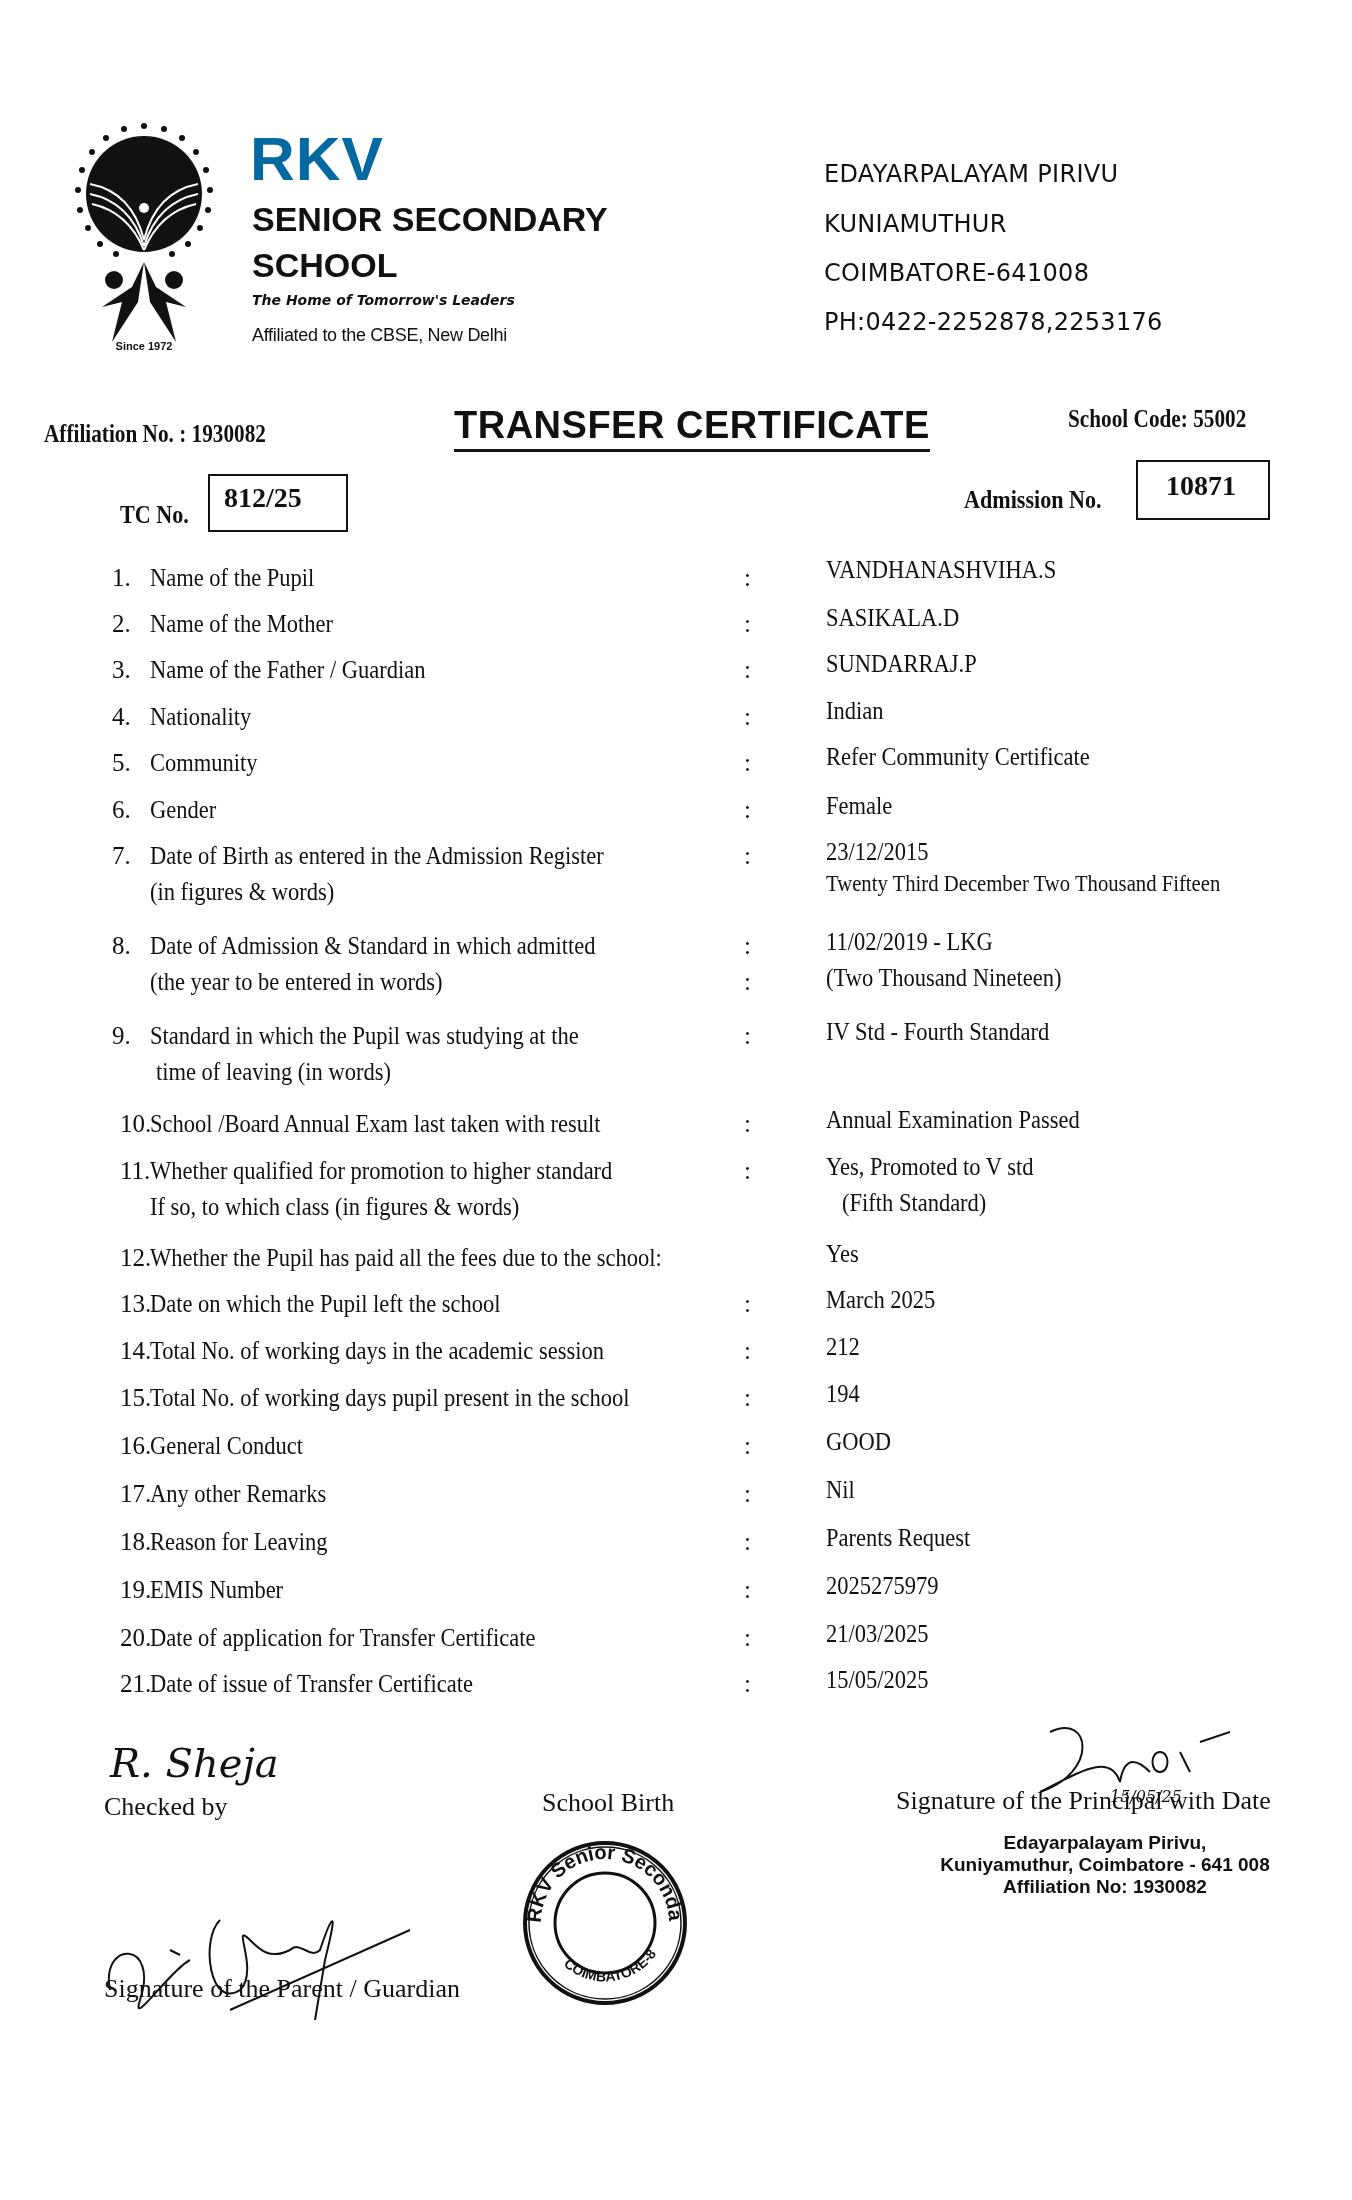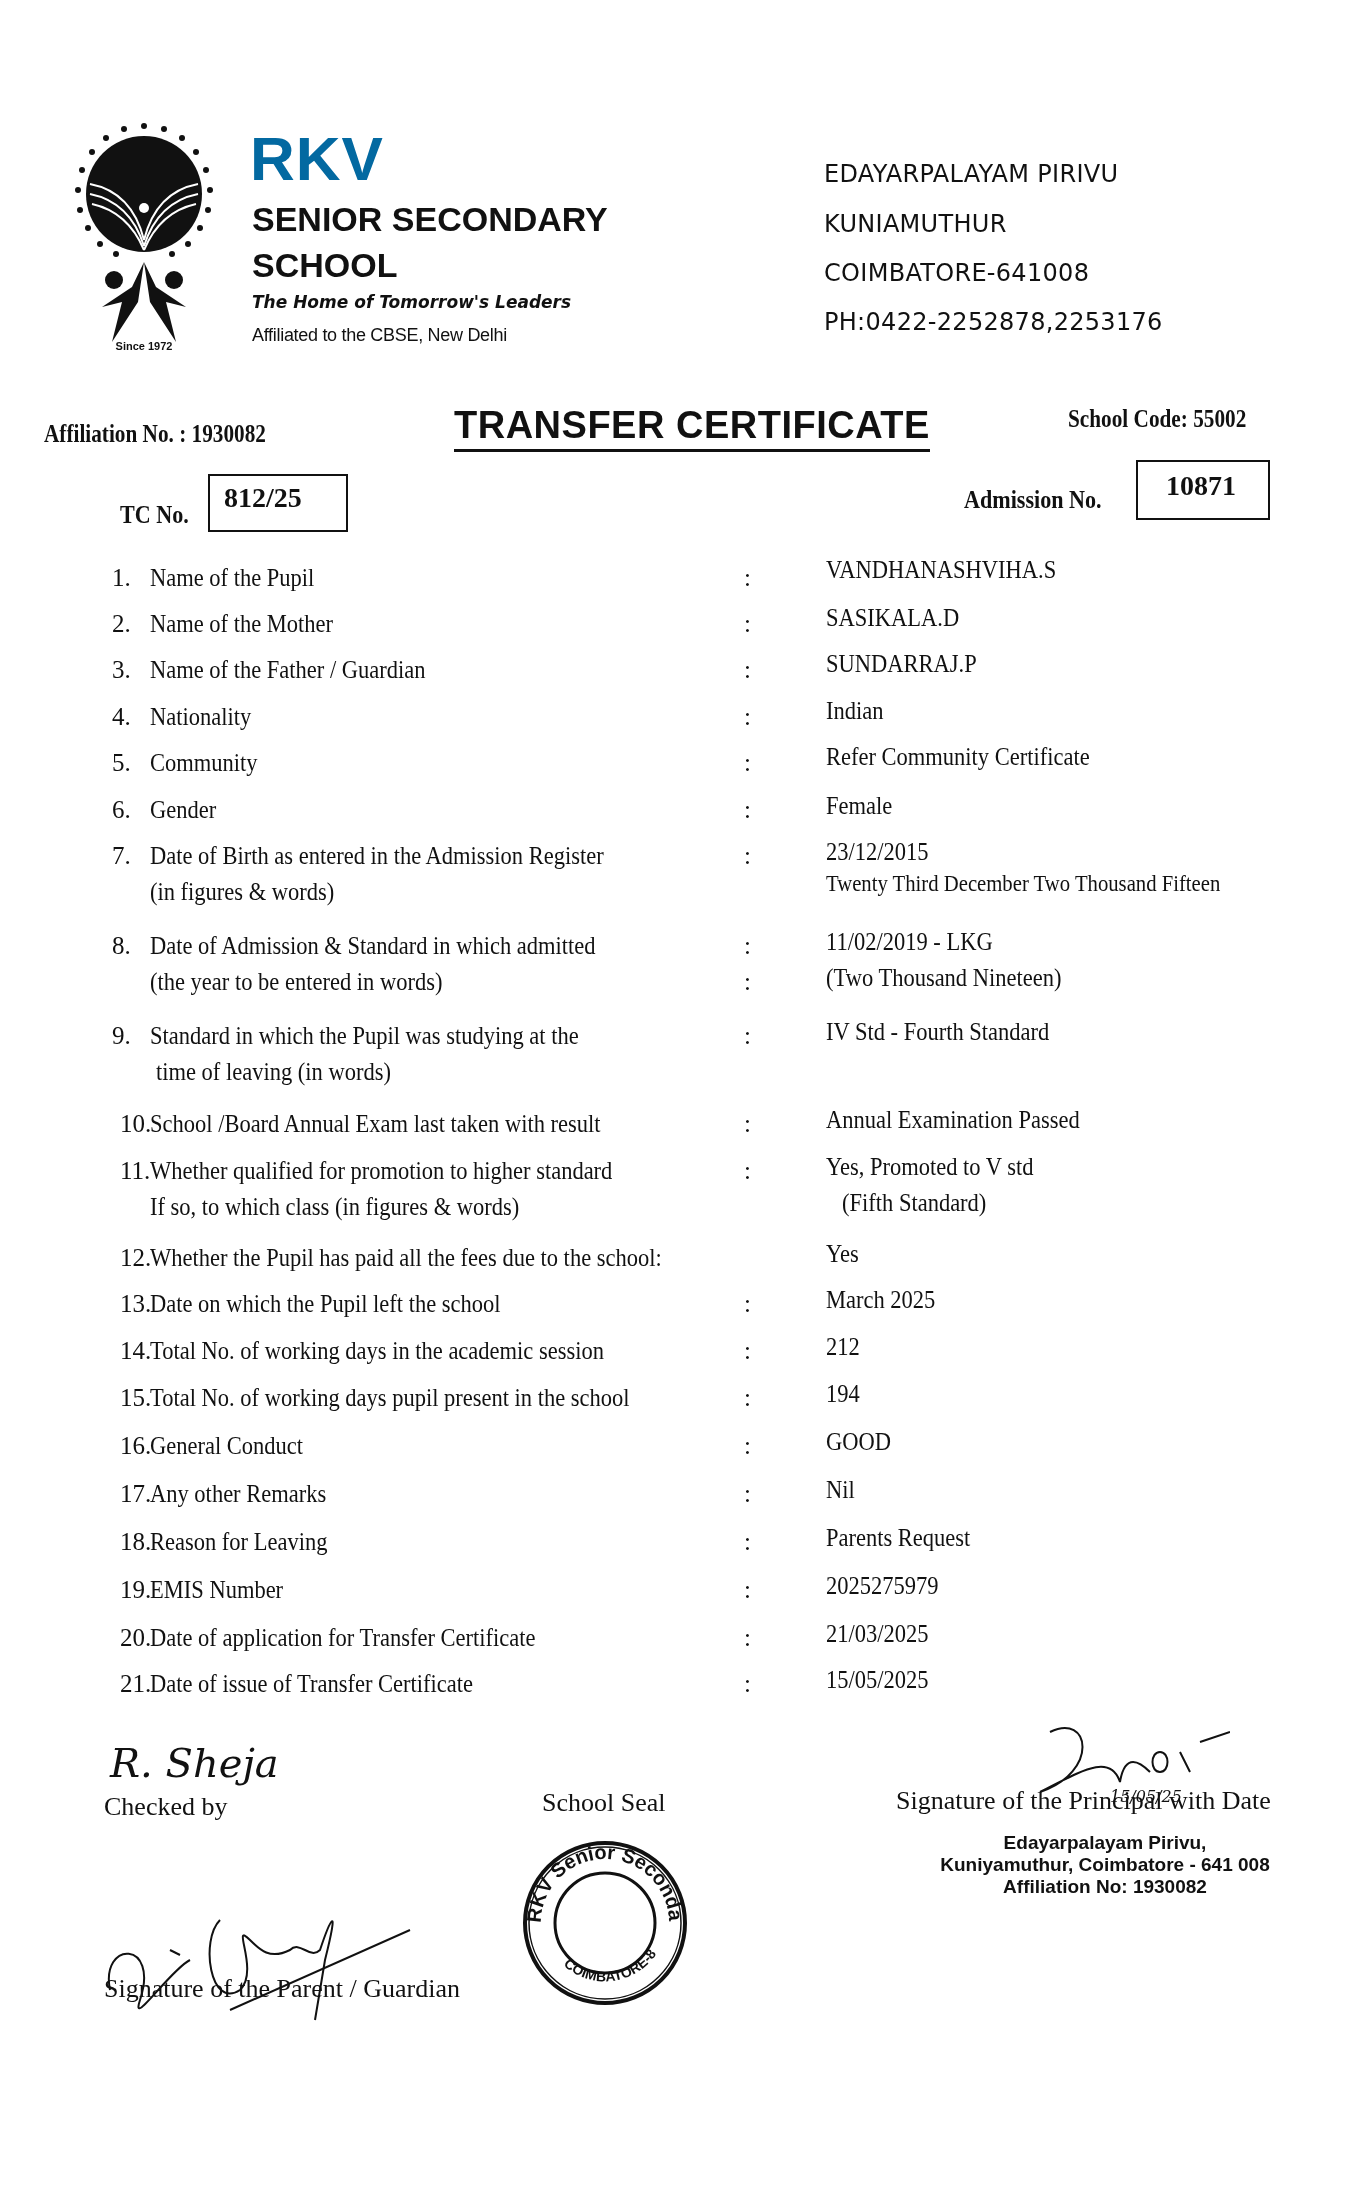--- a/index.html
+++ b/index.html
@@ -4,21 +4,21 @@
 <style>
   html, body { margin:0; padding:0; background:#ffffff; }
   body { width:1352px; height:2200px; position:relative; overflow:hidden; color:#111; font-family:"Liberation Serif", serif; }
   .abs { position:absolute; }
   
   .logo { left:72px; top:112px; width:150px; height:240px; }
   .brand-rkv { left:250px; top:128px; font-family:"Liberation Sans", sans-serif; font-weight:700; font-size:62px; letter-spacing:1px; line-height:1; color:#0369a1; }
   .brand-line { left:252px; font-family:"Liberation Sans", sans-serif; font-weight:700; font-size:34px; line-height:1; color:#111; }
   .brand-l1 { top:202px; }
   .brand-l2 { top:248px; }
-  .tagline { left:252px; top:292px; font-family:"DejaVu Sans", sans-serif; font-size:17px; font-style:italic; font-weight:700; }
+  .tagline { left:252px; top:292px; font-family:"DejaVu Sans", sans-serif; font-size:14px; font-style:italic; font-weight:700; }
   .affil-cbse { left:252px; top:325px; font-family:"Liberation Sans", sans-serif; font-size:18px; letter-spacing:-0.3px; }
   .addr { left:824px; font-family:"DejaVu Sans", sans-serif; font-size:24px; letter-spacing:0.3px; }
   .addr0 { top:160px; } .addr1 { top:210px; } .addr2 { top:259px; } .addr3 { top:308px; }
   
   .affil-no { left:44px; top:420px; font-size:25px; font-weight:700; transform:scaleX(0.85); transform-origin:left; }
   .title { left:454px; top:404px; font-family:"Liberation Sans", sans-serif; font-weight:900; font-size:38px; letter-spacing:0.5px; border-bottom:3px solid #111; padding-bottom:2px; }
   .school-code { left:1068px; top:405px; font-size:25px; font-weight:700; transform:scaleX(0.85); transform-origin:left; }
   .tc-label { left:120px; top:500px; font-size:26px; font-weight:700; transform:scaleX(0.85); transform-origin:left; }
   .tc-box { left:208px; top:474px; width:140px; height:58px; border:2px solid #111; box-sizing:border-box; font-size:28px; font-weight:700; padding:6px 0 0 14px; }
   .adm-label { left:964px; top:485px; font-size:26px; font-weight:700; transform:scaleX(0.85); transform-origin:left; }
@@ -243,21 +243,21 @@
     <span class="num two">21.</span>
     <span class="lbl">Date of issue of Transfer Certificate</span>
     <span class="colon">:</span>
     <span class="val" style="top:-4px">15/05/2025</span>
   </div>
 </div>
 
 <div class="abs checked-sig">R. Sheja</div>
 <div class="abs checked-by">Checked by</div>
 
-<div class="abs seal-label">School Seal</div>
+<div class="abs seal-label">School Birth</div>
 <div class="abs seal">
   <svg width="170" height="170" viewBox="0 0 170 170">
     <defs>
       <path id="sealTop" d="M 85 85 m -64 0 a 64 64 0 1 1 128 0"></path>
       <path id="sealBot" d="M 30 110 a 62 62 0 0 0 110 0"></path>
     </defs>
     <circle cx="85" cy="85" r="80" fill="none" stroke="#111" stroke-width="4"></circle>
     <circle cx="85" cy="85" r="76" fill="none" stroke="#111" stroke-width="1.5"></circle>
     <circle cx="85" cy="85" r="50" fill="none" stroke="#111" stroke-width="3"></circle>
     <text font-family="Liberation Sans, sans-serif" font-weight="700" font-size="20" fill="#111">

